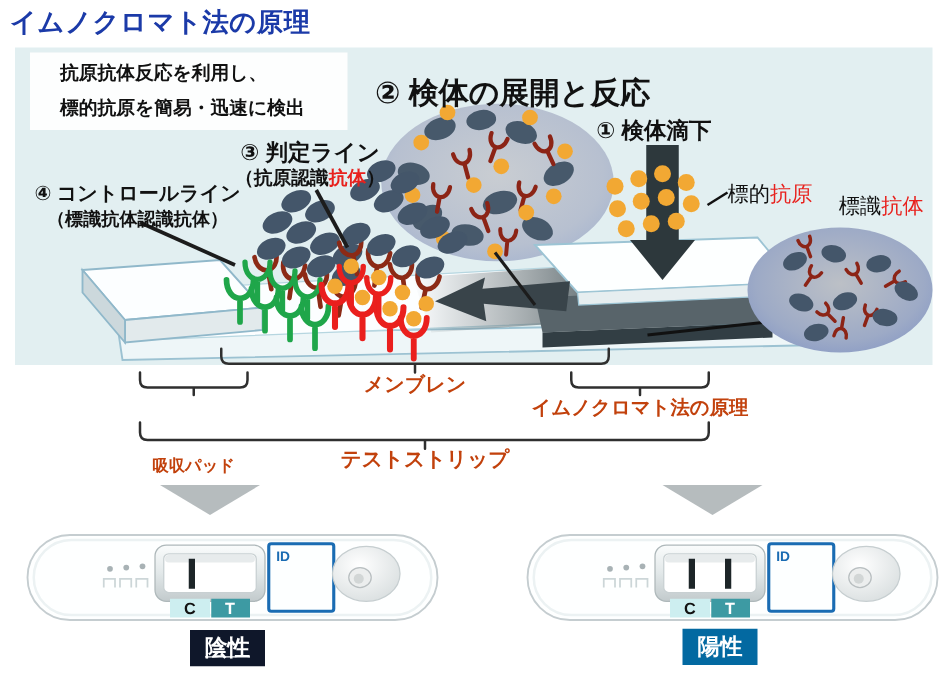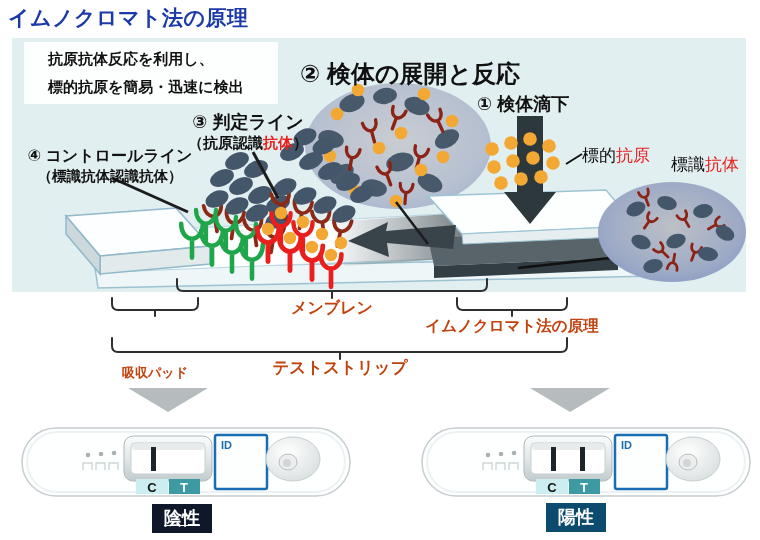--- a/index.html
+++ b/index.html
@@ -24,21 +24,21 @@
   .antigen{left:582px;top:144px;}
   .labab{left:671px;top:153px;}
   .bracket-lbl{font-weight:700;color:#c2410c;text-align:center;}
   .membrane{left:272px;top:298px;width:120px;font-size:16px;}
   .absorb{left:95px;top:316px;width:120px;font-size:13px;margin-top:48px;}
   .conj{left:418px;top:316px;width:188px;font-size:15.5px;}
   .tstrip{left:262px;top:357px;width:156px;font-size:16.5px;}
   .badge{position:absolute;z-index:2;width:60px;height:29px;line-height:29px;text-align:center;
          color:#fff;font-size:18px;font-weight:700;}
   .neg{left:152px;top:504px;background:#0f172a;text-decoration:underline;}
-  .pos{left:546px;top:503px;background:#0c4a6e;}
+  .pos{left:546px;top:503px;background:#0369a1;}
 </style>
 </head>
 <body>
 
 <div class="stage">
 
 <svg width="760" height="540" viewBox="0 0 760 540">
   <defs>
     <path id="abY" d="M-8,-9 C-8,-2 -4,2 0,2 C4,2 8,-2 8,-9 M0,2 L0,16" fill="none" stroke-linecap="round"></path>
     <linearGradient id="flowFade" x1="0" y1="0" x2="1" y2="0">

